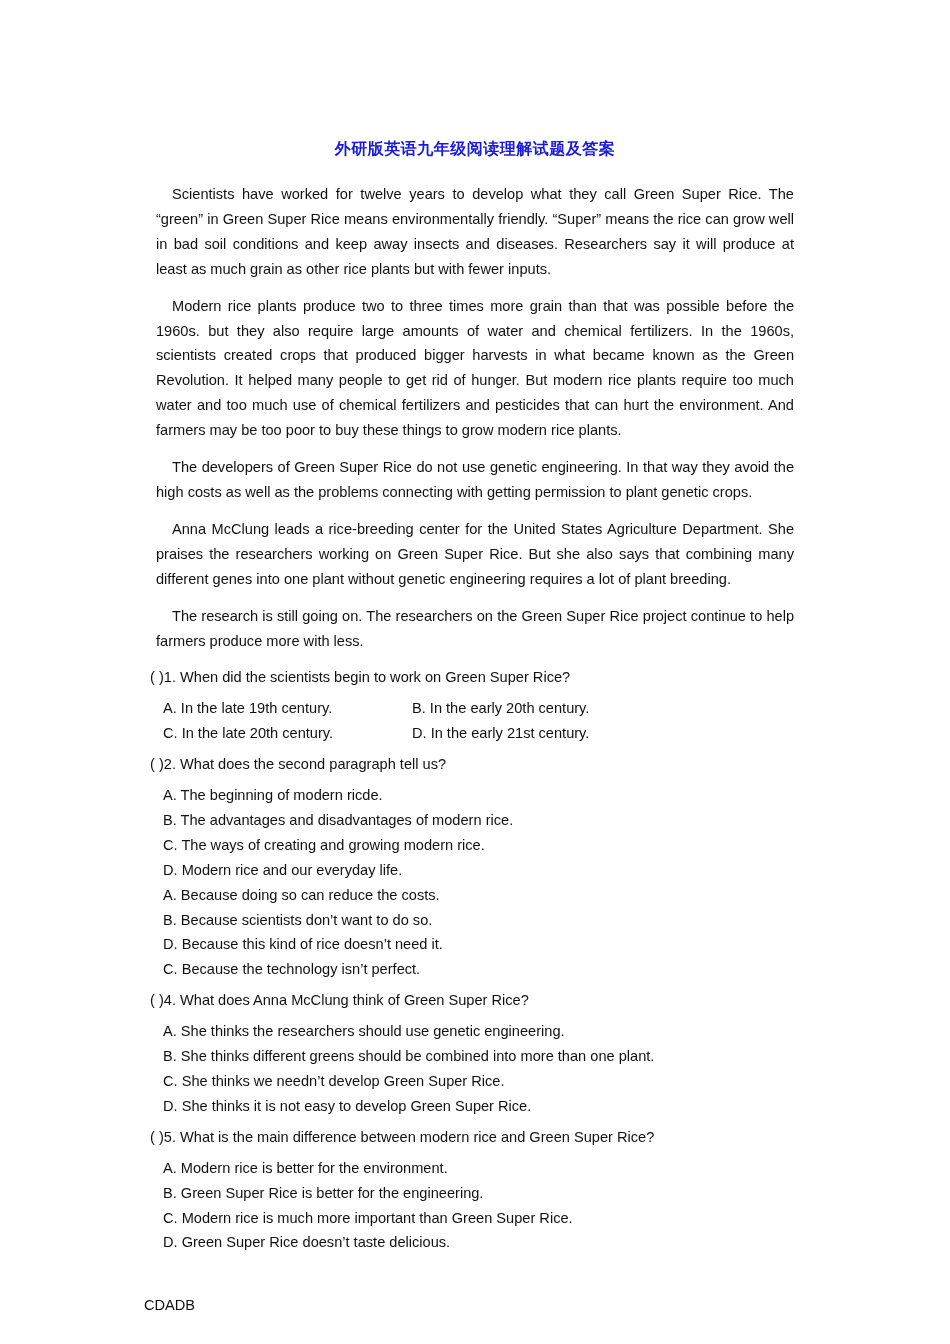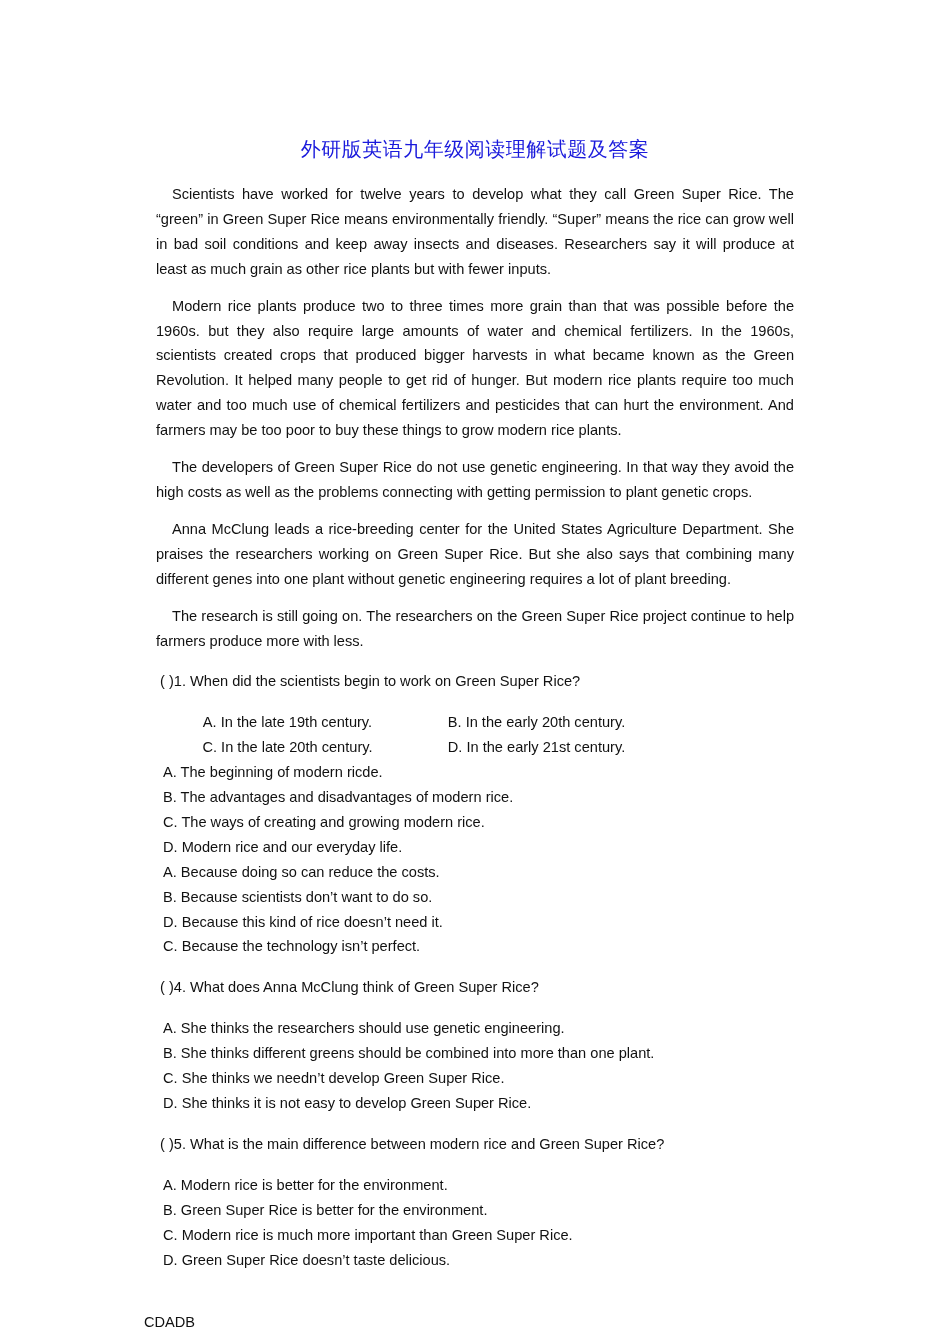--- a/index.html
+++ b/index.html
@@ -3,31 +3,31 @@
 <meta charset="utf-8">
 <style>
   html, body { margin: 0; padding: 0; background: #ffffff; }
   body { width: 950px; height: 1344px; position: relative; overflow: hidden; }
   .page {
     position: absolute; left: 144px; top: 128px; width: 662px;
     font-family: "Liberation Sans", "DejaVu Sans", sans-serif;
     font-size: 14.6px; color: #111111;
   }
   .title {
-    text-align: center; color: #1a1adc; font-weight: normal;
-    font-size: 20px; line-height: 42px; height: 42px; margin-bottom: 3px;
+    text-align: center; color: #1a1adc; font-weight: bold;
+    font-size: 16px; line-height: 42px; height: 42px; margin-bottom: 3px;
     font-family: "DejaVu Sans", sans-serif; letter-spacing: 0.5px;
   }
   .para {
     text-align: justify; line-height: 24.9px; margin: 12px; text-indent: 16px;
     text-align-last: left;
   }
-  .q { line-height: 24.9px; margin: 16px; }
+  .q { line-height: 24.9px; margin: 6px; }
   .opt { line-height: 24.9px; padding-left: 19px; margin: 0; }
-  .opt-row { display: flex; line-height: 24.9px; padding-left: 19px; text-align: center; }
+  .opt-row { display: flex; line-height: 24.9px; padding-left: 19px; }
   .opt-row .cell { width: 249px; }
   .answers { margin-top: 38px; line-height: 24.9px; }
 </style>
 </head>
 <body>
 
 <div class="page">
   <div class="title">外研版英语九年级阅读理解试题及答案</div>
 
   <p class="para">Scientists have worked for twelve years to develop what they call Green Super Rice. The “green” in Green Super Rice means environmentally friendly. “Super” means the rice can grow well in bad soil conditions and keep away insects and diseases. Researchers say it will produce at least as much grain as other rice plants but with fewer inputs.</p>
@@ -42,20 +42,21 @@
       <span class="cell">A. In the late 19th century.</span>
       <span class="cell">B. In the early 20th century.</span>
     </div>
     <div class="opt-row">
       <span class="cell">C. In the late 20th century.</span>
       <span class="cell">D. In the early 21st century.</span>
     </div>
   </div>
 
   <div>
+    <p class="q">(  )2. What does the second paragraph tell us?</p>
     <p class="opt">A. The beginning of modern ricde.</p>
     <p class="opt">B. The advantages and disadvantages of modern rice.</p>
     <p class="opt">C. The ways of creating and growing modern rice.</p>
     <p class="opt">D. Modern rice and our everyday life.</p>
   </div>
 
   <div>
     <p class="opt">A. Because doing so can reduce the costs.</p>
     <p class="opt">B. Because scientists don’t want to do so.</p>
     <p class="opt">D. Because this kind of rice doesn’t need it.</p>
@@ -66,19 +67,19 @@
     <p class="q">(  )4. What does Anna McClung think of Green Super Rice?</p>
     <p class="opt">A. She thinks the researchers should use genetic engineering.</p>
     <p class="opt">B. She thinks different greens should be combined into more than one plant.</p>
     <p class="opt">C. She thinks we needn’t develop Green Super Rice.</p>
     <p class="opt">D. She thinks it is not easy to develop Green Super Rice.</p>
   </div>
 
   <div>
     <p class="q">(  )5. What is the main difference between modern rice and Green Super Rice?</p>
     <p class="opt">A. Modern rice is better for the environment.</p>
-    <p class="opt">B. Green Super Rice is better for the environment.</p>
+    <p class="opt">B. Green Super Rice is better for the engineering.</p>
     <p class="opt">C. Modern rice is much more important than Green Super Rice.</p>
     <p class="opt">D. Green Super Rice doesn’t taste delicious.</p>
   </div>
 
   <div class="answers">CDADB</div>
 </div>
 
 </body></html>

